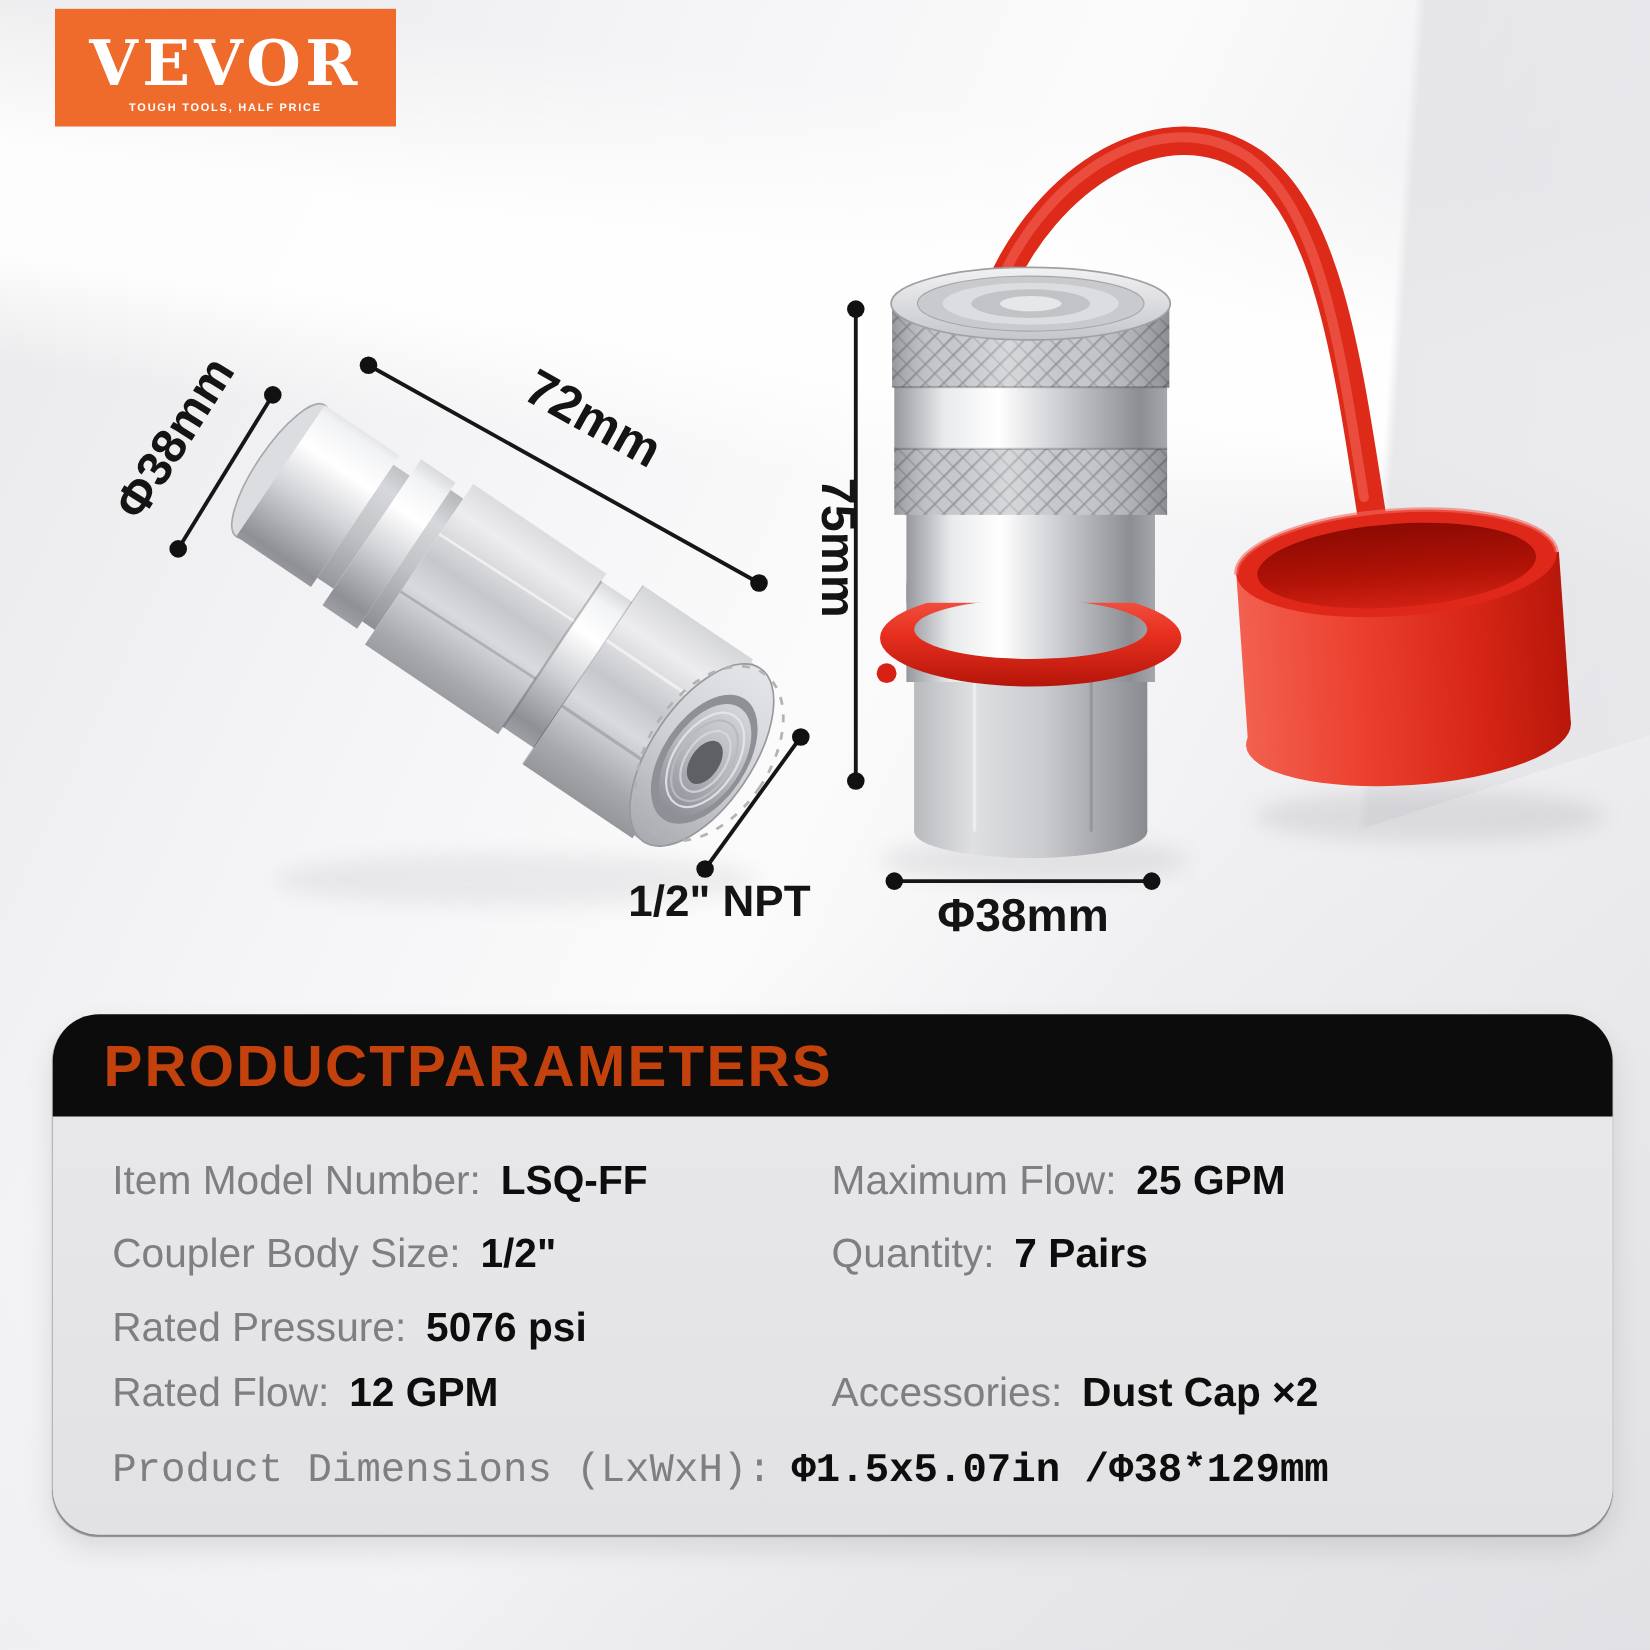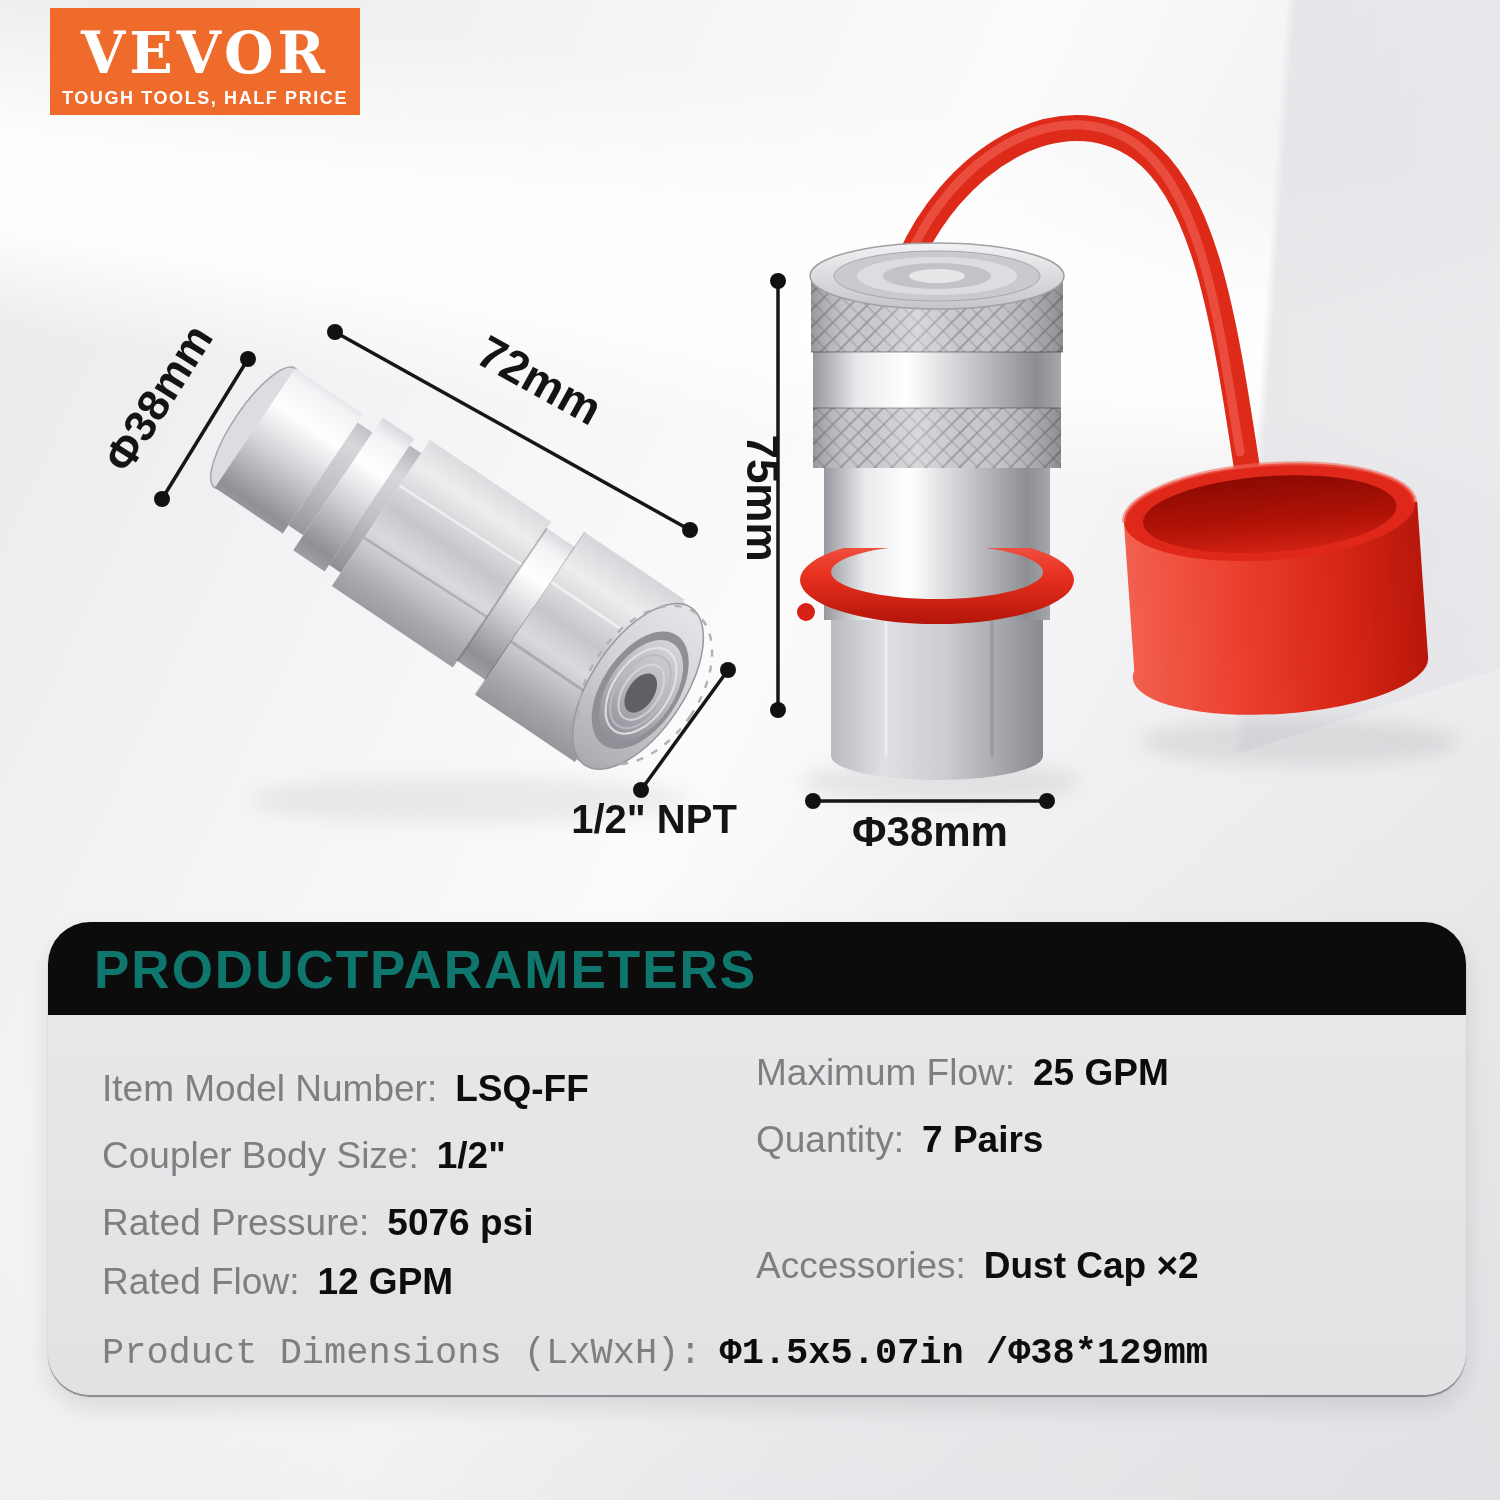--- a/index.html
+++ b/index.html
@@ -23,46 +23,46 @@
   .logo{
     position:absolute;left:50px;top:8px;width:310px;height:107px;
     background:#EE6B2C;color:#fff;text-align:center;
     display:flex;flex-direction:column;justify-content:center;align-items:center;
   }
   .logo-name{
     font-family:"DejaVu Serif",serif;font-weight:bold;font-size:57px;
     letter-spacing:4px;line-height:60px;margin-top:8px;
   }
   .logo-tag{
-    font-size:18px;font-weight:bold;letter-spacing:1.6px;margin-top:5px;
+    font-size:10px;font-weight:bold;letter-spacing:1.6px;margin-top:5px;
   }
   .hero{position:absolute;left:0;top:0;width:1500px;height:920px;}
   .dim-text{fill:#141414;font-weight:bold;}
   .dim-line{stroke:#161616;stroke-width:3.5px;}
   .dim-dot{fill:#111;}
   .card{
     position:absolute;left:48px;top:922px;width:1418px;height:473px;
     border-radius:42px;background:linear-gradient(#e9e9eb, #e2e2e4);
     box-shadow:0 2px 1px rgba(70,70,75,.55), 0 12px 26px rgba(0,0,0,.10);
   }
   .card-header{
     position:absolute;left:0;top:0;width:100%;height:93px;
     background:#0c0c0c;border-radius:42px 42px 0 0;
   }
   .card-title{
     position:absolute;left:46px;top:0;height:93px;line-height:96px;
-    color:#0f766e;font-size:53px;font-weight:bold;letter-spacing:2px;white-space:nowrap;
+    color:#c2410c;font-size:53px;font-weight:bold;letter-spacing:2px;white-space:nowrap;
   }
   .row{
     position:absolute;display:flex;align-items:baseline;gap:18px;
     white-space:nowrap;height:44px;line-height:44px;
   }
   .row .lbl{font-size:37px;color:#7f7f82;}
   .row .val{font-size:37px;color:#0d0d0e;font-weight:bold;}
-  .col-l{left:54px;margin-top:16px;}
+  .col-l{left:54px;}
   .col-r{left:708px;}
   .r1{top:129px;} .r2{top:196px;justify-content:center;} .r3{top:263px;} .r4{top:322px;} .r5{top:393px;font-family:Liberation Mono, monospace;}
 </style>
 </head>
 <body>
 
 <div class="stage">
   <div class="streak-a"></div>
   <div class="streak-b"></div>
 

